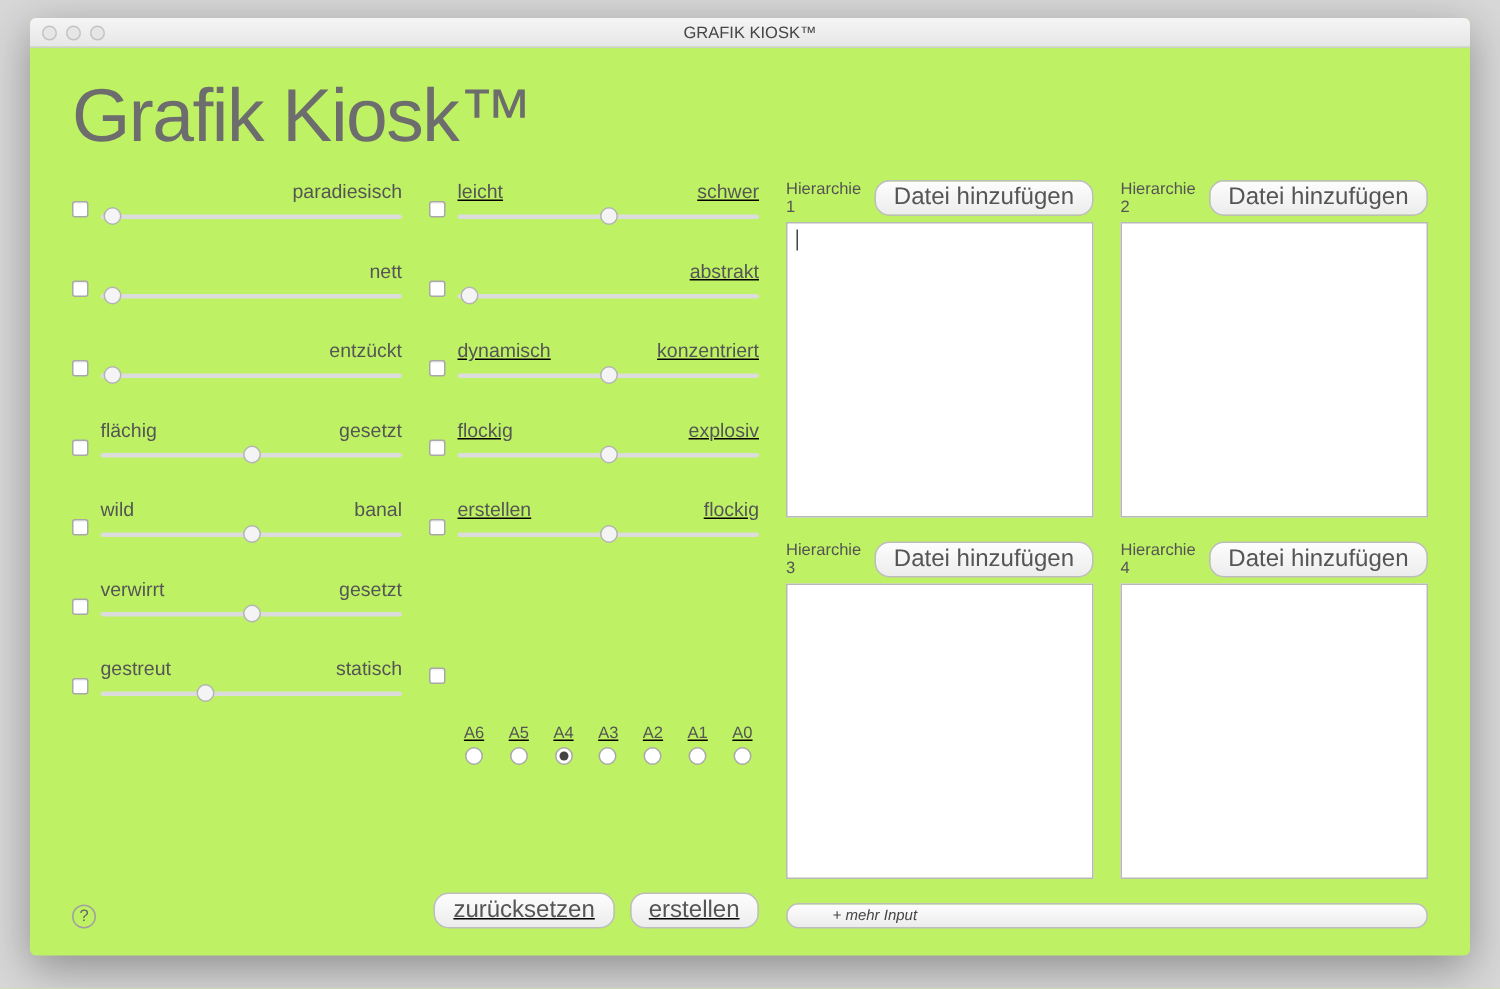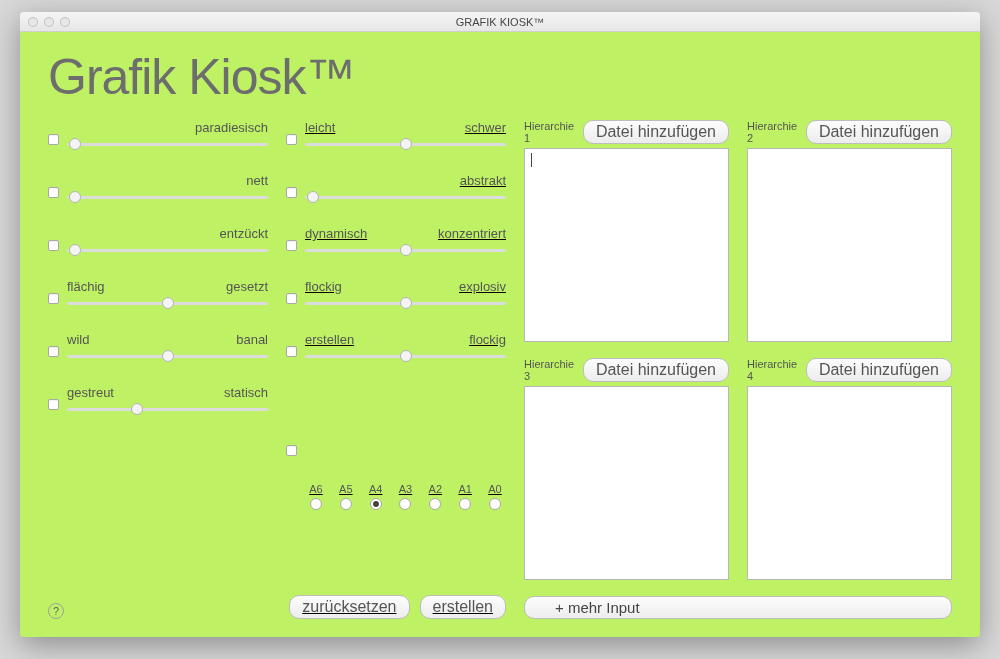--- a/index.html
+++ b/index.html
@@ -134,24 +134,25 @@
     position: relative;
   }
   .caret {
     width: 1px; height: 14px; background: #444;
     animation: blink 1s steps(1) infinite;
   }
   @keyframes blink { 50% { opacity: 0; } }
 
   .more-input-row { grid-column: 1 / span 2; }
   .more-btn {
-    font-size: 15px; color: #444; padding: 2px 30px;
+    font-size: 10px; color: #444; padding: 2px 30px;
     border: 1px solid #bdbdbd; border-radius: 10px;
     background: linear-gradient(#fdfdfd, #ececec);
     cursor: pointer;
+    font-style: italic;
   }
 
   .left-stack { display:flex; flex-direction:column; justify-content:space-between; height:100%; }
   .right-stack { display:flex; flex-direction:column; justify-content:space-between; height:100%;text-decoration:underline; }
 </style>
 </head>
 <body>
 
 <div class="window">
   <div class="titlebar">
@@ -229,20 +230,33 @@
                 <div class="slider-track">
                   <div class="track-line"></div>
                   <div class="thumb" style="left: 50%;"></div>
                 </div>
               </div>
             </div>
             <div class="slider-block">
               <div class="cb"></div>
               <div class="slider-body">
                 <div class="slider-labels">
+                  <span>verwirrt</span>
+                  <span>gesetzt</span>
+                </div>
+                <div class="slider-track">
+                  <div class="track-line"></div>
+                  <div class="thumb" style="left: 50%;"></div>
+                </div>
+              </div>
+            </div>
+            <div class="slider-block">
+              <div class="cb"></div>
+              <div class="slider-body">
+                <div class="slider-labels">
                   <span>gestreut</span>
                   <span>statisch</span>
                 </div>
                 <div class="slider-track">
                   <div class="track-line"></div>
                   <div class="thumb" style="left: 35%;"></div>
                 </div>
               </div>
             </div>
           </div>

